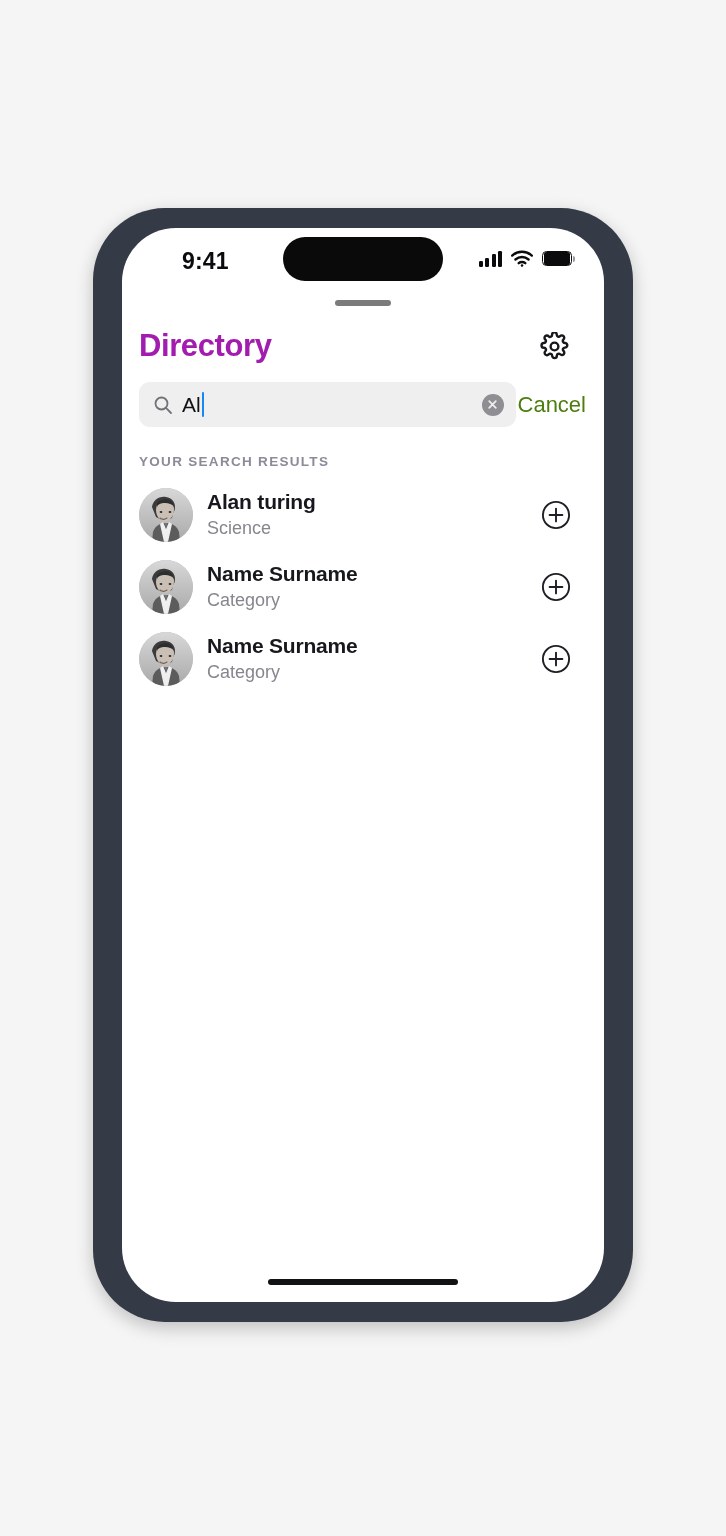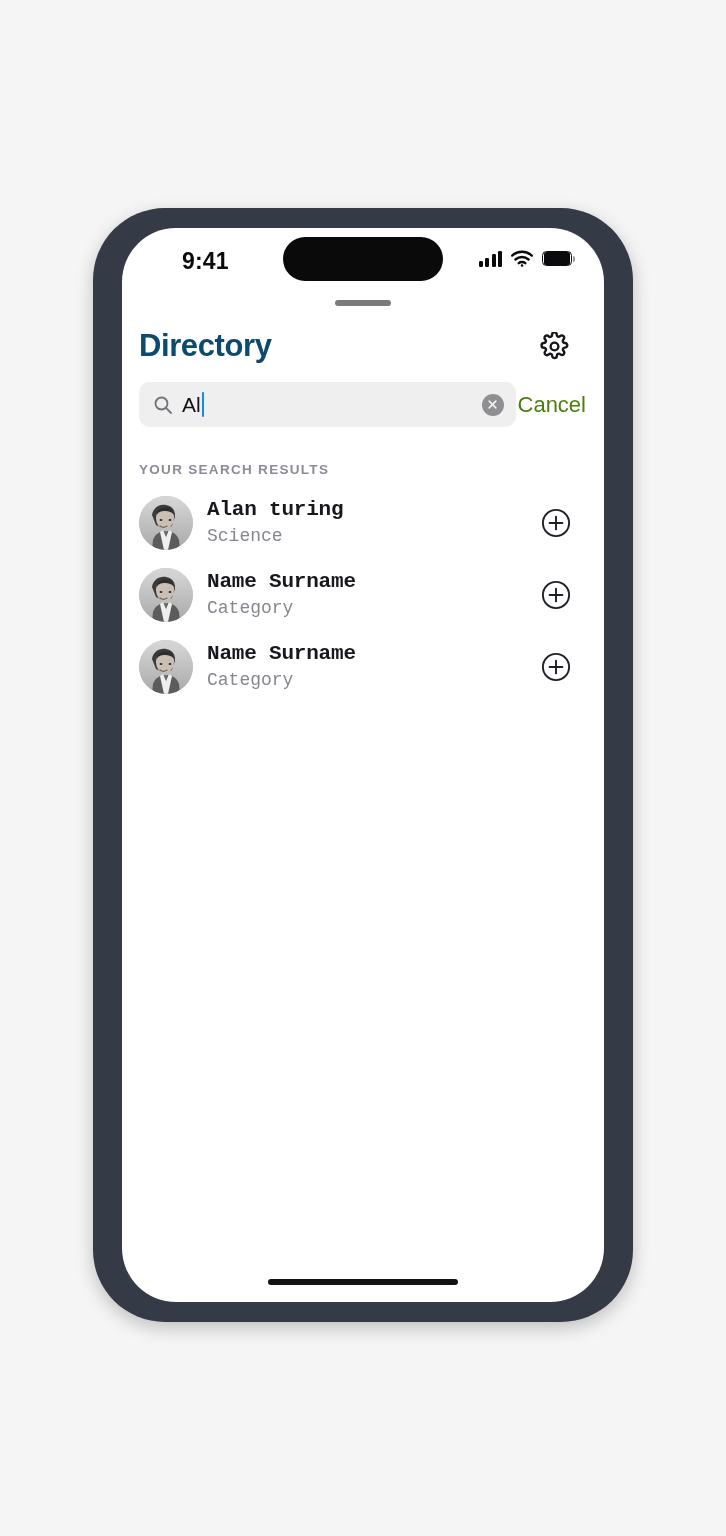--- a/index.html
+++ b/index.html
@@ -142,21 +142,21 @@
   
   .app-header {
     display: flex;
     align-items: center;
     justify-content: space-between;
     padding: 22px 33px 0 17px;
   }
   .page-title {
     font-size: 31px;
     font-weight: 700;
-    color: #0c4a6e;
+    color: #a21caf;
     letter-spacing: -0.4px;
   }
   .gear-btn {
     width: 34px;
     height: 34px;
     display: flex;
     align-items: center;
     justify-content: center;
     cursor: pointer;
     background: none;
@@ -232,34 +232,32 @@
   }
 
   
   .section-label {
     padding: 27px 16px 0 17px;
     font-size: 13.5px;
     font-weight: 700;
     letter-spacing: 1.3px;
     color: #8b8b99;
     text-transform: uppercase;
-    margin-top: 8px;
   }
 
   
   .results-list {
     padding: 10px 0 0 0;
   }
 
   .result-row {
     display: flex;
     align-items: center;
     padding: 9px 33px 9px 17px;
     cursor: pointer;
-    font-family: Liberation Mono, monospace;
   }
 
   .avatar {
     flex: 0 0 auto;
     width: 54px;
     height: 54px;
     border-radius: 50%;
     overflow: hidden;
     background: #bdbdbd;
     position: relative;

